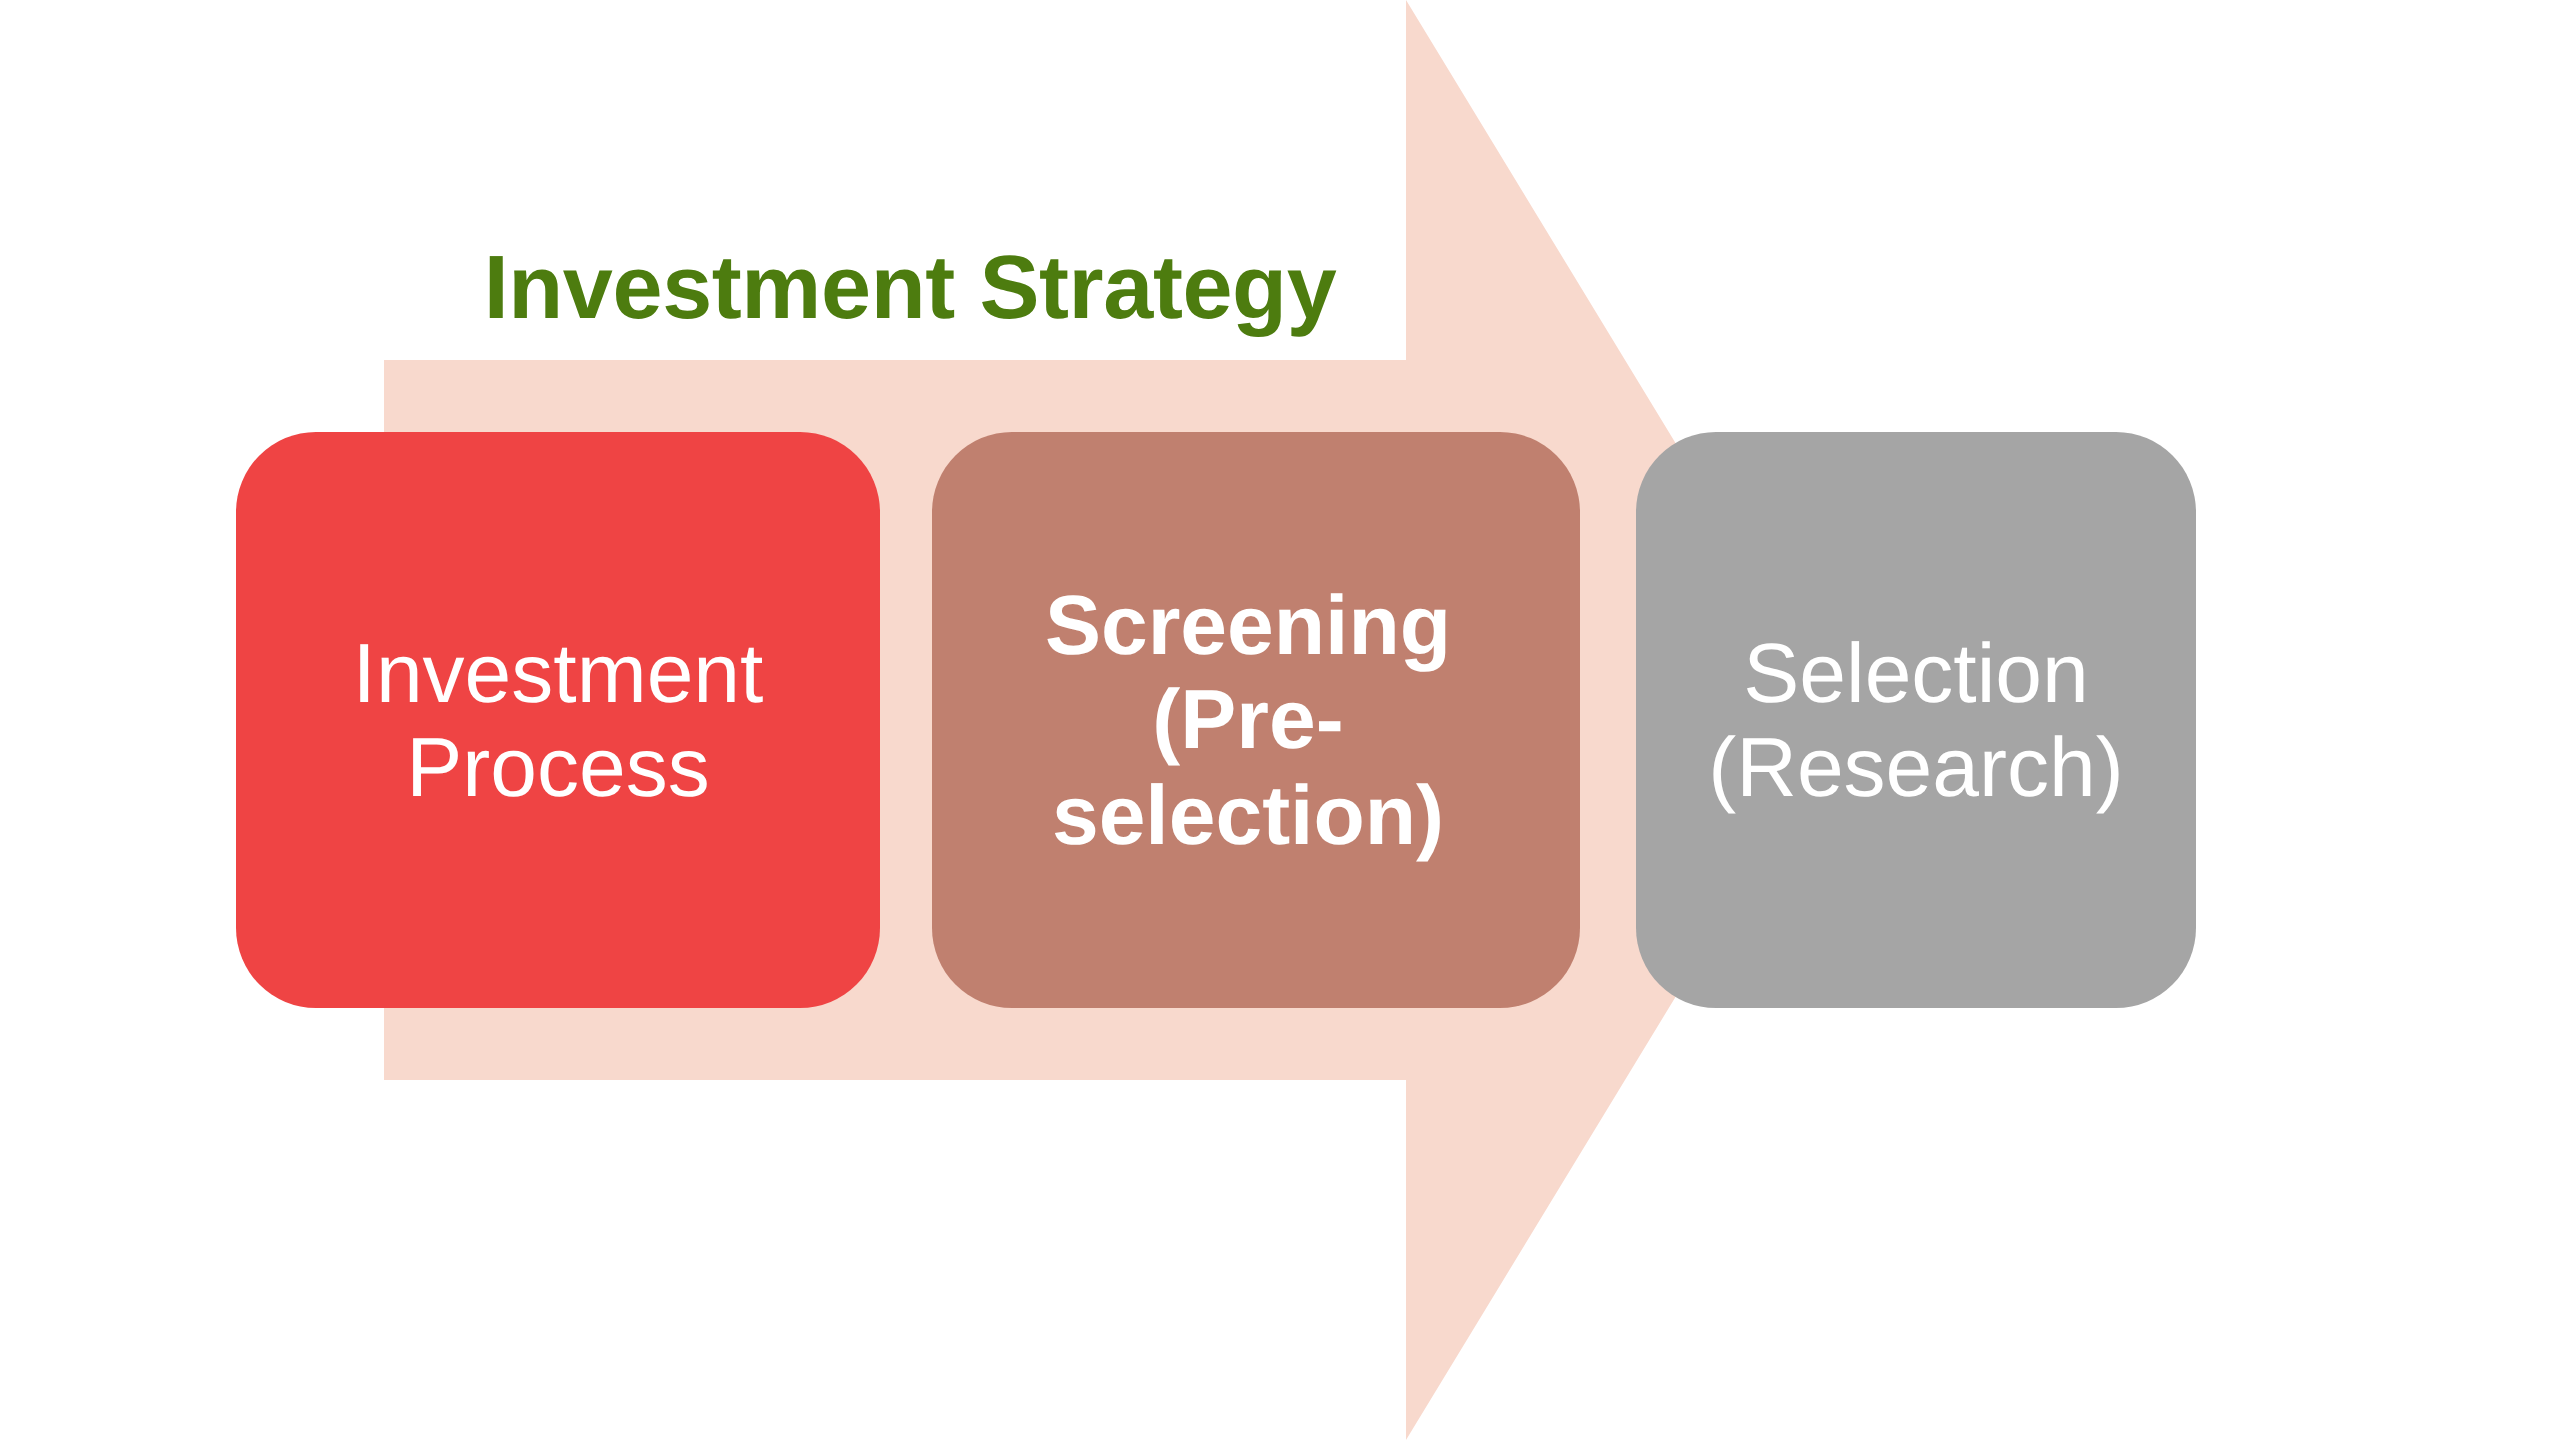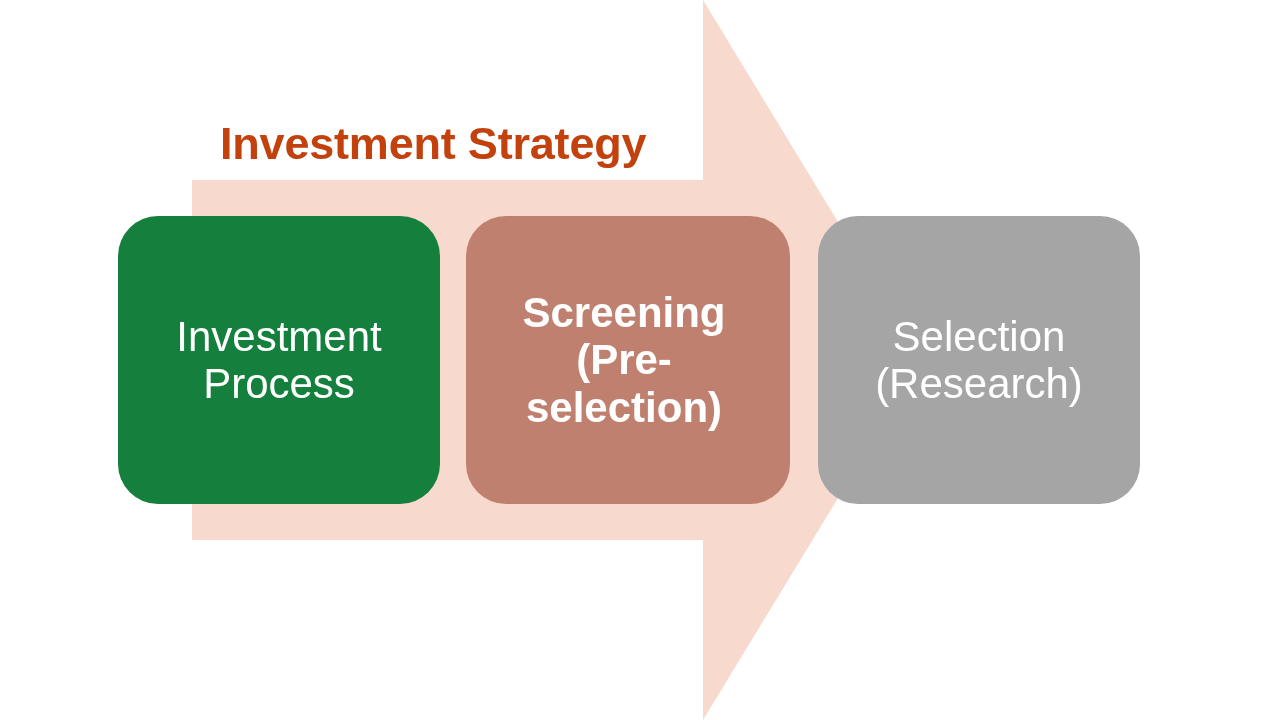--- a/index.html
+++ b/index.html
@@ -34,30 +34,31 @@
     left: 193px;
     top: 104px;
     width: 510px;
     height: 76px;
     background: #ffffff;
   }
 
   
   #page-title {
     position: absolute;
-    left: 220px;
+    left: 205px;
     top: 113px;
     width: 500px;
     height: 62px;
     line-height: 62px;
     font-size: 45px;
     font-weight: bold;
-    color: #c2410c;
+    color: #4d7c0f;
     letter-spacing: -0.2px;
     white-space: nowrap;
+    text-align: center;
   }
 
   
   .step-box {
     position: absolute;
     top: 216px;
     height: 288px;
     border-radius: 40px;
     display: flex;
     align-items: center;
@@ -67,31 +68,31 @@
     font-size: 42px;
     line-height: 1.13;
     padding: 0 10px;
     box-sizing: border-box;
     overflow: hidden;
   }
 
   #step-box-1 {
     left: 118px;
     width: 322px;
-    background: #15803d;
+    background: #ef4444;
   }
   #step-box-2 {
     left: 466px;
     width: 324px;
     background: #C0806F;
     font-weight: bold;
   }
   #step-box-3 {
     left: 818px;
-    width: 322px;
+    width: 280px;
     background: #A5A5A5;
   }
 
   .step-label {
     display: block;
     width: 100%;
     white-space: pre-line;
   }
   #step-label-2 {
     padding-right: 8px;

